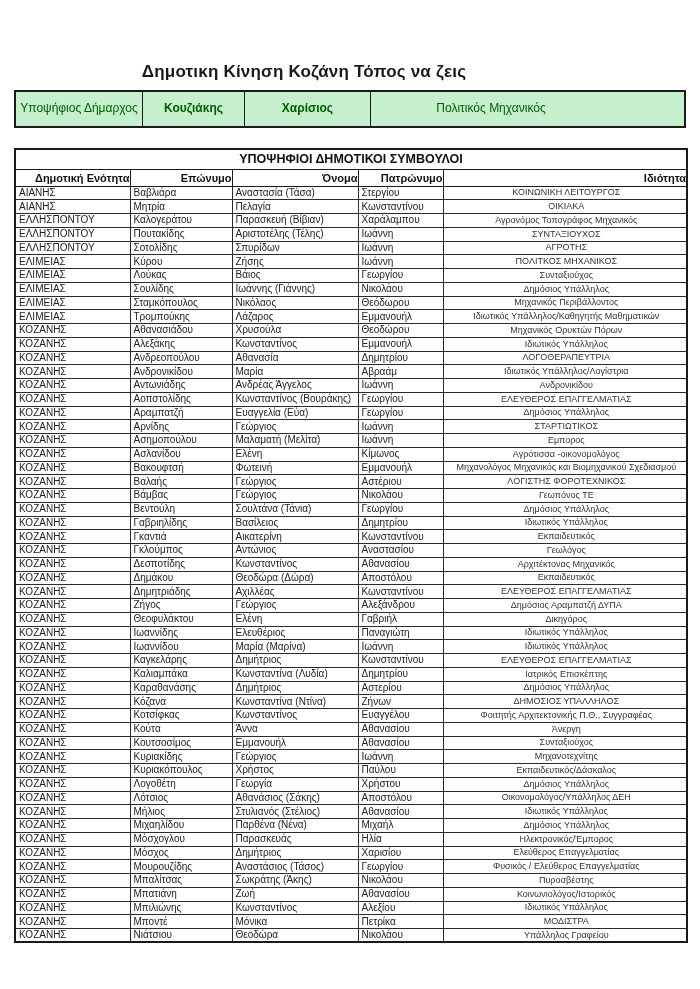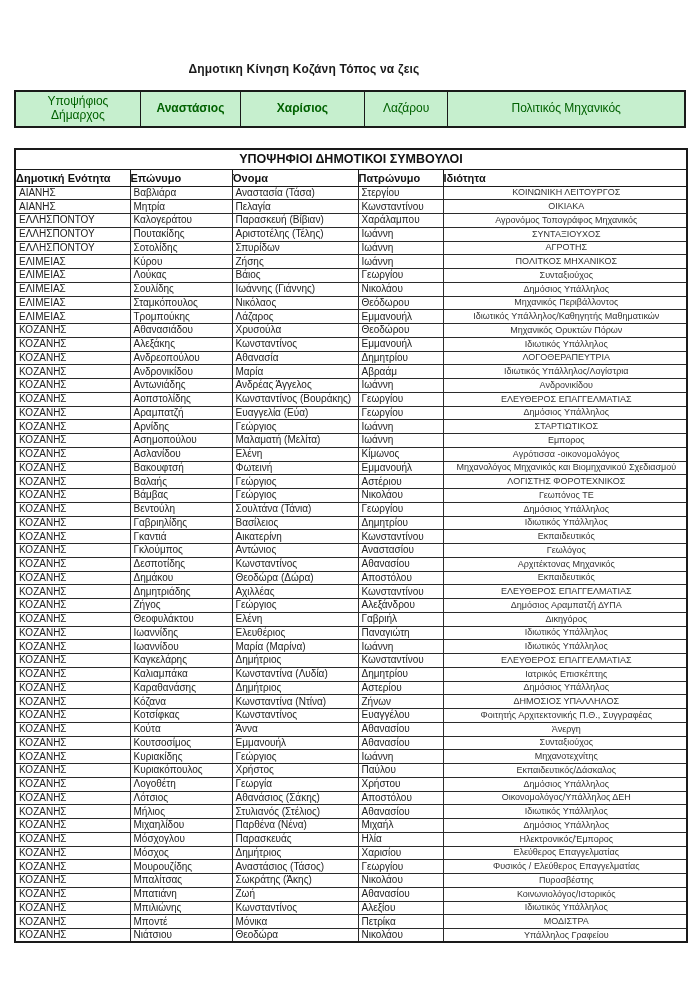--- a/index.html
+++ b/index.html
@@ -7,21 +7,21 @@
   body {
     width:700px; height:989px;
     font-family:"Liberation Sans", sans-serif;
     color:#1a1a1a;
     overflow:hidden;
   }
   .sheet { width:700px; height:989px; position:relative; }
 
   .doc-title {
     position:absolute; top:62px; left:0; width:608px;
-    text-align:center; font-size:12px; font-weight:bold; color:#1a1a1a;
+    text-align:center; font-size:17px; font-weight:bold; color:#1a1a1a;
     letter-spacing:0.2px;
   }
 
   
   .banner {
     position:absolute; top:90px; left:14px; width:672px; height:38px;
     display:flex; background:#c6efce;
     border:2px solid #1a1a1a;
   }
   .banner .cell {
@@ -48,44 +48,43 @@
   .cands col.c2 { width:102px; }
   .cands col.c3 { width:126px; }
   .cands col.c4 { width:85px;  }
   .cands col.c5 { width:244px; }
 
   .cands .section-title td {
     height:20px; text-align:center; font-weight:bold; font-size:12.5px;
     border:1.5px solid #1a1a1a; color:#111;margin-top:43px;
   }
   .cands thead th {
-    height:17px; text-align:left; font-weight:bold; font-size:11px;
+    height:17px; text-align:right; font-weight:bold; font-size:11px;
     border:1.5px solid #1a1a1a; color:#111;
     white-space:nowrap; overflow:hidden;
   }
   .cands tbody td {
     height:13.76px; font-size:10px; color:#222;
     border:1px solid #2b2b2b;
     padding:0 0 0 3px; vertical-align:middle;
     white-space:nowrap; overflow:hidden; line-height:1;
   }
   .cands tbody td:last-child { font-size:9px; color:#333;text-align:center; }
 </style>
 </head>
 <body>
 
 <div class="sheet">
 
   <div class="doc-title">Δημοτικη Κίνηση Κοζάνη Τόπος να ζεις</div>
 
   <div class="banner">
     <div class="cell b1">Υποψήφιος Δήμαρχος</div>
-    <div class="cell b2">Αναστάσιος</div>
+    <div class="cell b2">Κουζιάκης</div>
     <div class="cell b3">Χαρίσιος</div>
-    <div class="cell b4">Λαζάρου</div>
     <div class="cell b5">Πολιτικός Μηχανικός</div>
   </div>
 
   <table class="cands">
     <colgroup>
       <col class="c1">
         <col class="c2">
         <col class="c3">
         <col class="c4">
         <col class="c5">

